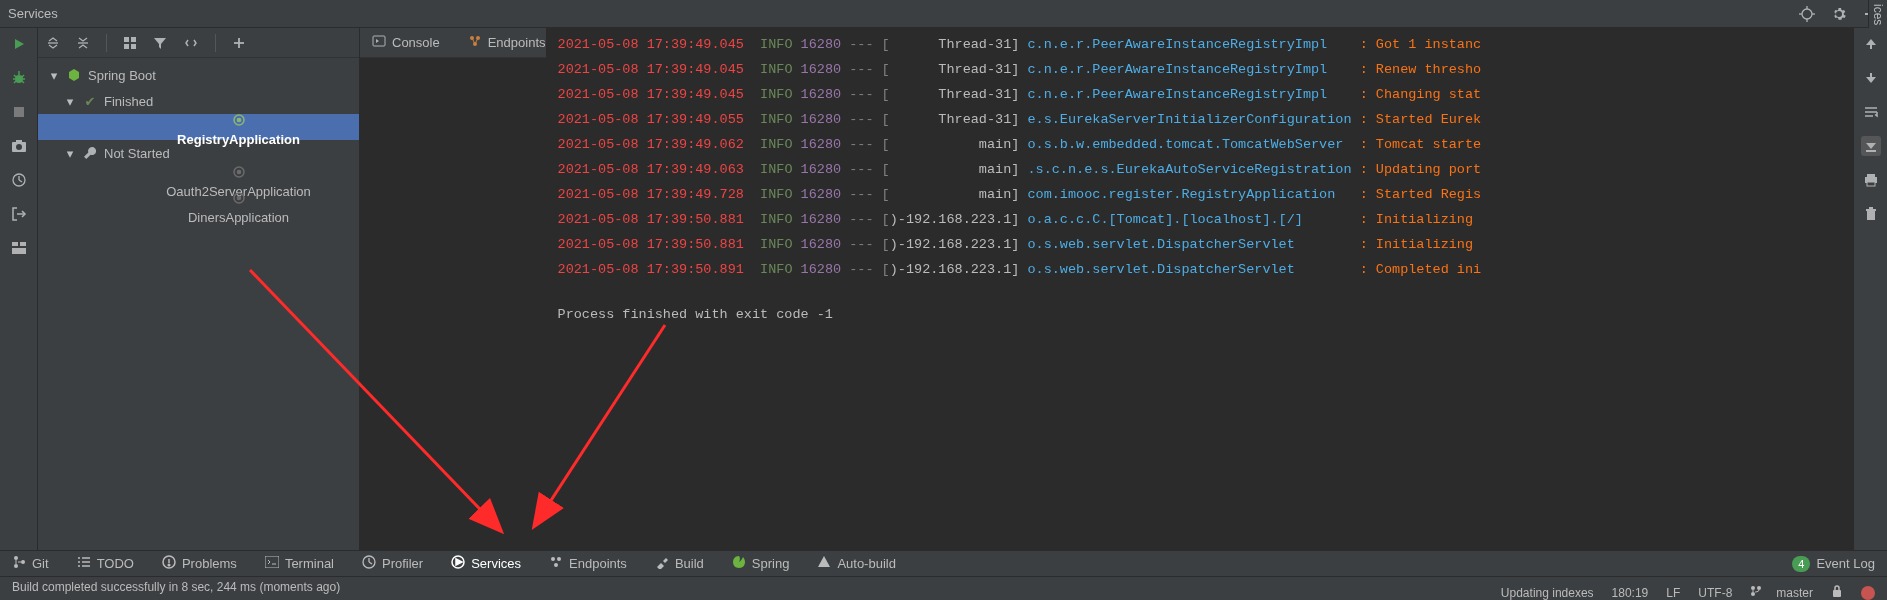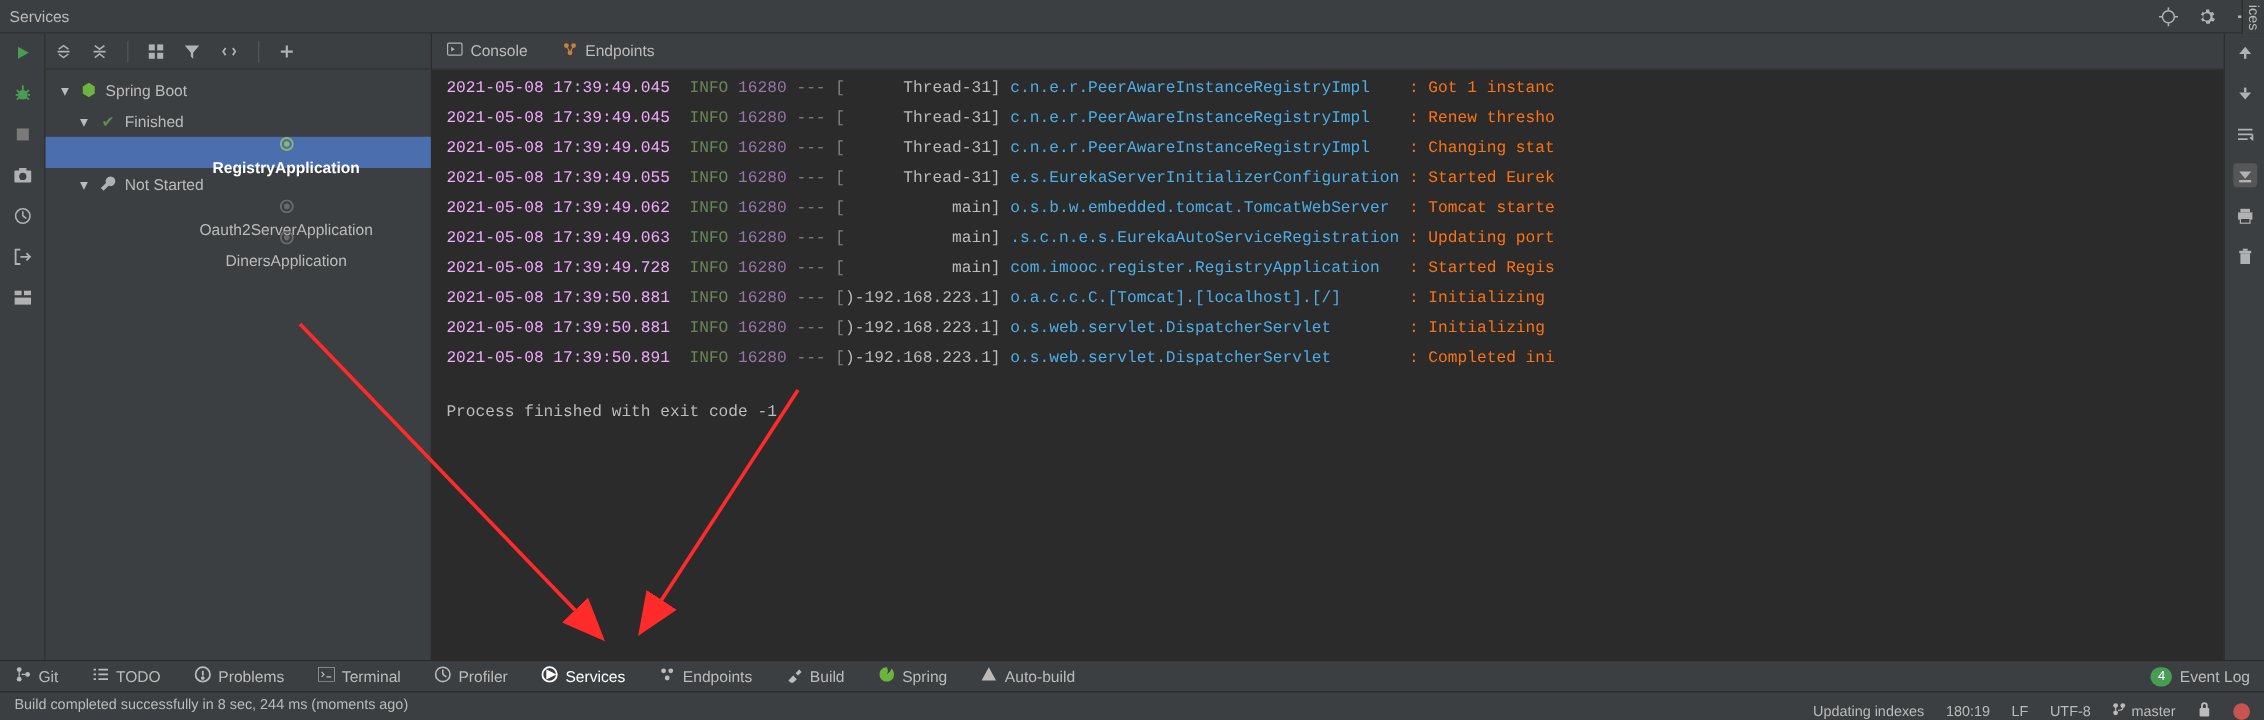--- a/index.html
+++ b/index.html
@@ -19,27 +19,27 @@
 .tree { padding-top:4px; }
 .tree-row { display:flex; align-items:center; height:26px; padding-left:10px; gap:6px; cursor:pointer; }
 .tree-row.selected { background:#4b6eaf; color:#fff; }
 .tree-row .exp { width:12px; text-align:center; color:#bbb; }
 .tree-row .node-icon { width:16px; display:flex; justify-content:center; color:#6e9c5f; }
 .tree-row .node-label { white-space:nowrap; }
 .indent-1 { padding-left:26px; }
 .indent-3 { padding-left:80px;flex-direction:column; }
 .bold { font-weight:700; }
 
-.console-panel { flex:1; display:flex; flex-direction:column; background:#2b2b2b; position:relative; }
+.console-panel { flex:1; display:flex; flex-direction:row; background:#2b2b2b; position:relative; }
 .console-tabs { height:30px; display:flex; align-items:center; gap:28px; padding-left:12px; border-bottom:1px solid #323232; background:#3c3f41; }
 .ctab { display:flex; align-items:center; gap:6px; color:#bbb; cursor:pointer; }
 .ctab .ci { color:#afb1b3; }
 .console-body { flex:1; font-family:Consolas,"Courier New",monospace; font-size:13.5px; line-height:25px; color:#bbbbbb; padding:4px 0 4px 12px; overflow:hidden; white-space:pre; position:relative; }
 .log-line { display:block; }
-.ts { color:#f0abfc; }
+.ts { color:#ef4444; }
 .info { color:#6a8759; }
 .pid { color:#9876aa; }
 .dash { color:#808080; }
 .thr { color:#bbbbbb; }
 .cls { color:#4eade5; }
 .msg { color:#f97316; }
 .exitmsg { color:#bbbbbb; margin-top:20px; display:block; }
 
 .gutter-right { width:34px; background:#3c3f41; border-left:1px solid #2b2b2b; display:flex; flex-direction:column; align-items:center; padding-top:6px; gap:14px; }
 .gutter-right .gicon { width:20px; height:20px; color:#afb1b3; display:flex; align-items:center; justify-content:center; }
@@ -394,21 +394,21 @@
   </div>
 </div>
 
 <div class="status-bar">
   <span>Build completed successfully in 8 sec, 244 ms (moments ago)</span>
   <div class="status-right">
     <span>Updating indexes</span>
     <span>180:19</span>
     <span>LF</span>
     <span>UTF-8</span>
-    <span style="display:flex;align-items:center;gap:4px;">
+    <span style="display:flex;align-items:center;gap:14px;">
       <span><svg width="12" height="12" viewBox="0 0 12 12" fill="currentColor">
             <circle cx="3" cy="3" r="2"></circle>
             <circle cx="9" cy="3" r="2"></circle>
             <circle cx="3" cy="9" r="2"></circle>
             <path d="M3 5v2M9 5c0 2-4 2-4 2" stroke="currentColor" fill="none"></path>
           </svg></span>
       <span>master</span>
     </span>
     <span><svg width="12" height="14" viewBox="0 0 12 14" fill="currentColor">
           <rect x="2" y="6" width="8" height="7" rx="1"></rect>

